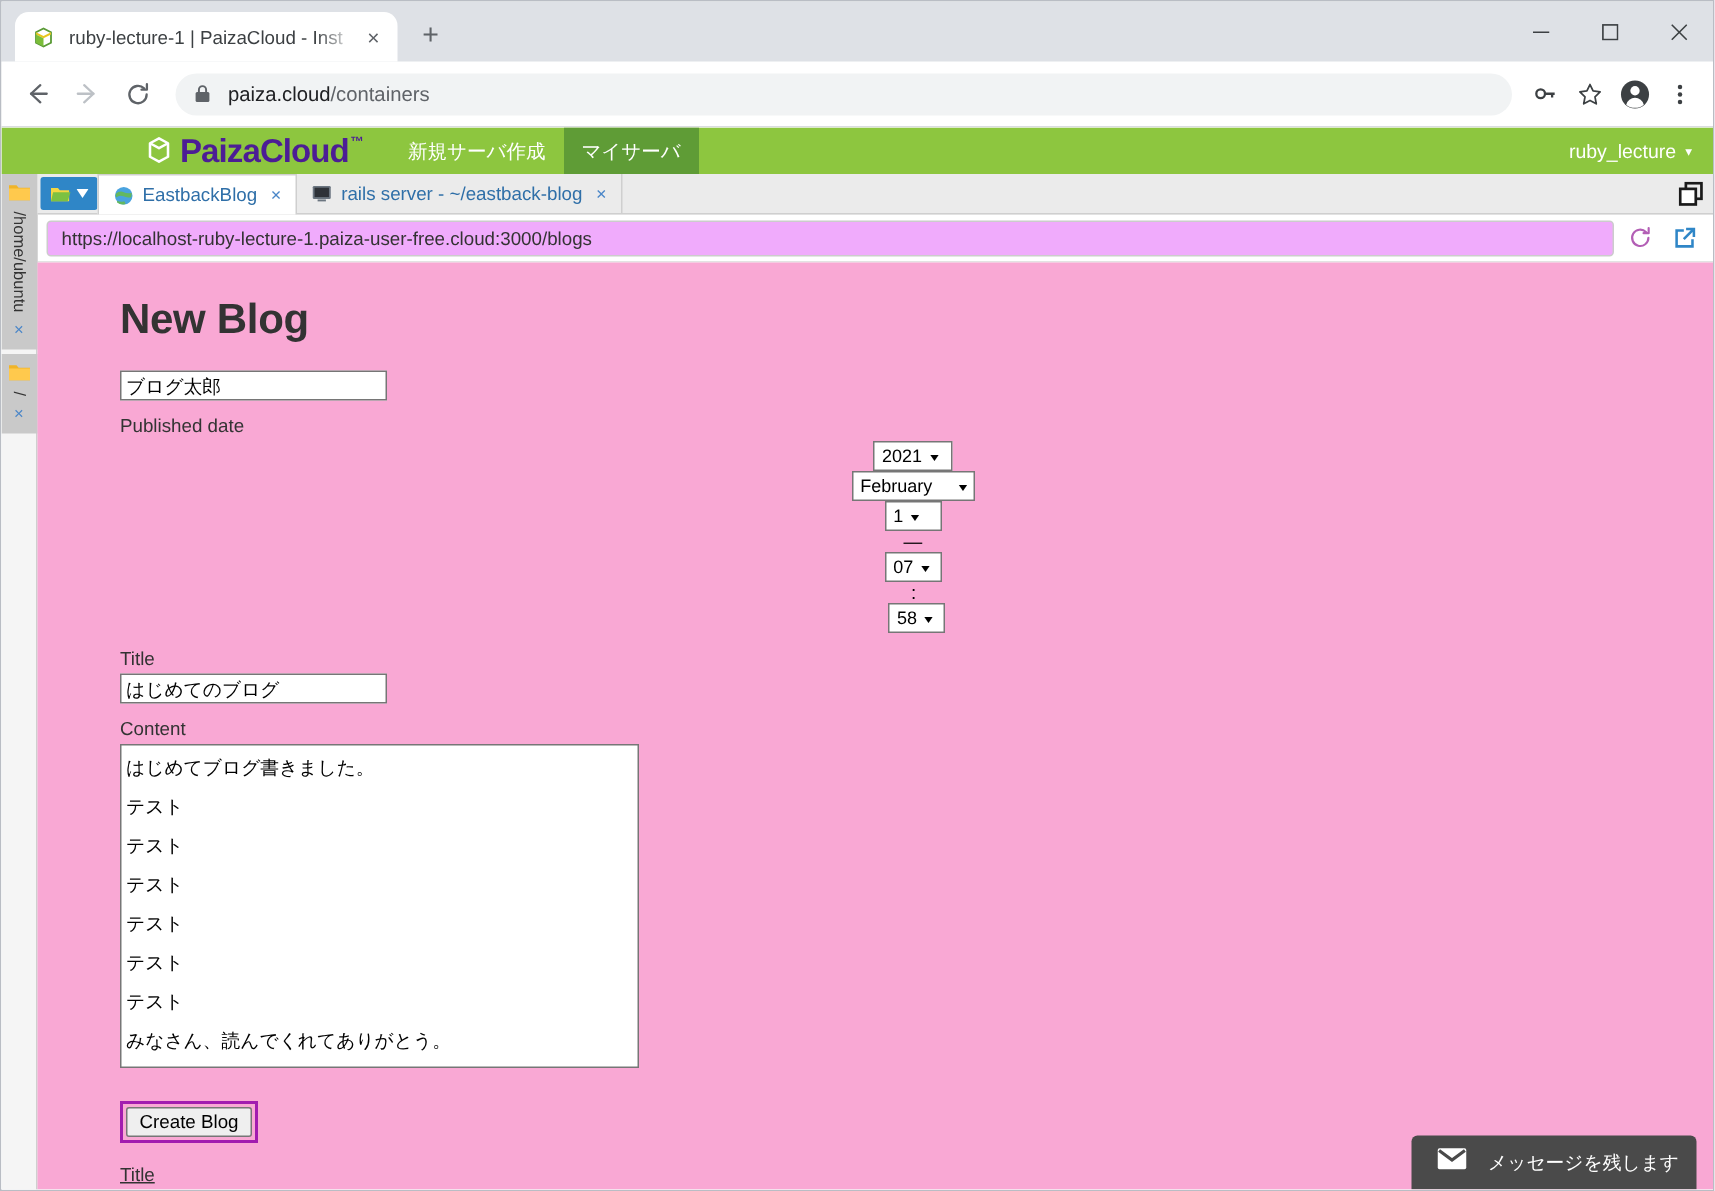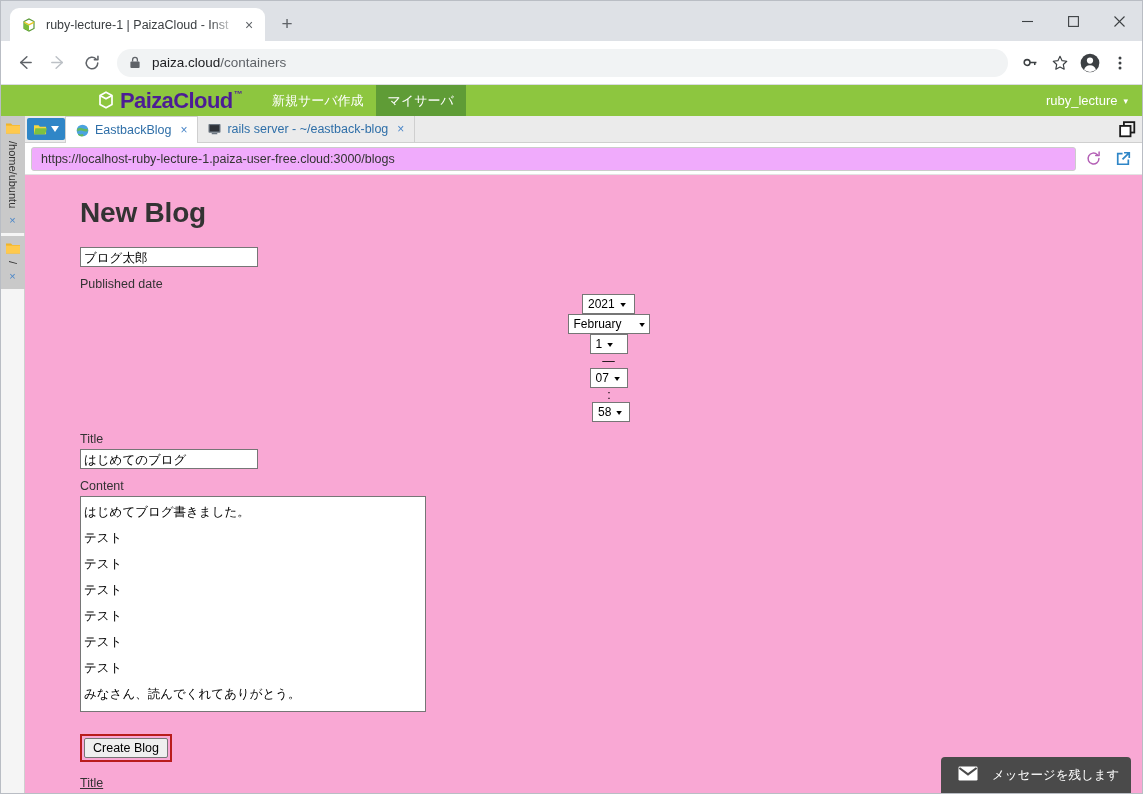--- a/index.html
+++ b/index.html
@@ -385,21 +385,21 @@
     position: relative;
     white-space: pre-wrap;
   }
   .f-area .grip {
     position: absolute;
     right: 1px; bottom: 1px;
     width: 10px; height: 10px;
   }
   .btn-wrap {
     display: inline-block;
-    border: 2px solid #b91c1c;
+    border: 2px solid #a21caf;
     padding: 2px;
     margin-top: 12px;
   }
   .btn {
     background: #efefef;
     border: 1px solid #767676;
     border-radius: 2px;
     font-size: 12.5px;
     padding: 2px 8px;
     color: #000;

